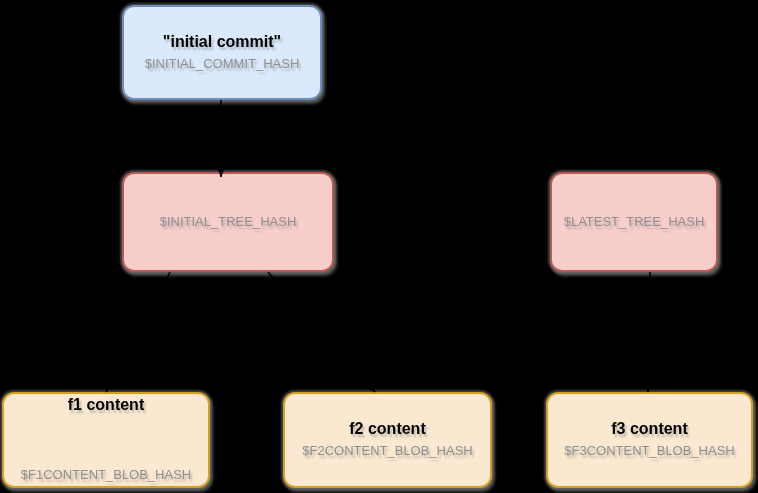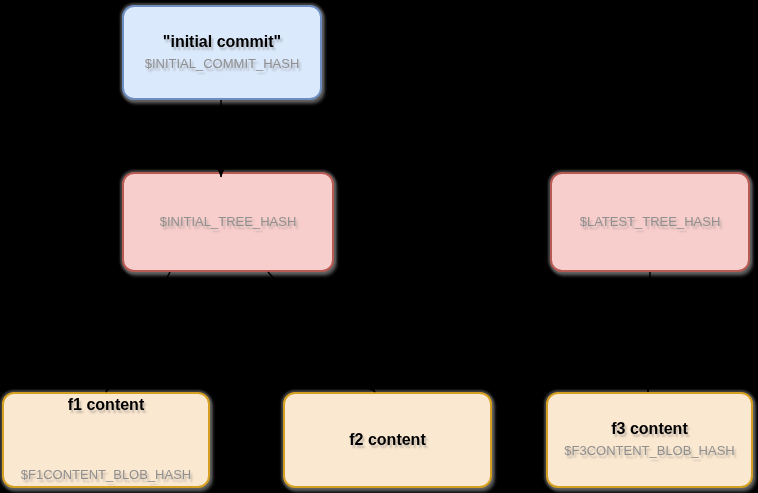--- a/index.html
+++ b/index.html
@@ -24,21 +24,21 @@
   .node .subtitle{
     font-size:13px;line-height:22px;
     color:var(--hash-color,#8f8f8f);
     text-shadow:2px 3px 2px rgba(120,120,120,.40);
     white-space:nowrap;
   }
   .node.commit{left:122px;top:5px;width:200px;height:95px;
     background:var(--commit-fill,#dbe9fc);border-color:var(--commit-stroke,#6f8ec0);}
   .node.tree-left{left:122px;top:172px;width:212px;height:100px;
     background:var(--tree-fill,#f7cecb);border-color:var(--tree-stroke,#b85a54);}
-  .node.tree-right{left:550px;top:172px;width:200px;height:100px;
+  .node.tree-right{left:550px;top:172px;width:168px;height:100px;
     background:var(--tree-fill,#f7cecb);border-color:var(--tree-stroke,#b85a54);}
   .node.blob-f1{left:2px;top:392px;width:208px;height:96px;
     background:var(--blob-fill,#fbe8d0);border-color:var(--blob-stroke,#d5a021);justify-content:space-between;}
   .node.blob-f2{left:283px;top:392px;width:209px;height:96px;
     background:var(--blob-fill,#fbe8d0);border-color:var(--blob-stroke,#d5a021);}
   .node.blob-f3{left:546px;top:392px;width:207px;height:96px;
     background:var(--blob-fill,#fbe8d0);border-color:var(--blob-stroke,#d5a021);align-items:center;}
   svg.edges{position:absolute;left:0;top:0;z-index:5;pointer-events:none;}
   svg.edges line{stroke:var(--edge-color,#000);stroke-width:1.5;}
 </style>
@@ -60,20 +60,21 @@
     <div class="subtitle">$LATEST_TREE_HASH</div>
   </div>
 
   <div class="node blob-f1">
     <div class="title">f1 content</div>
     <div class="subtitle">$F1CONTENT_BLOB_HASH</div>
   </div>
 
   <div class="node blob-f2">
     <div class="title">f2 content</div>
+    <div class="subtitle">$F2CONTENT_BLOB_HASH</div>
   </div>
 
   <div class="node blob-f3">
     <div class="title">f3 content</div>
     <div class="subtitle">$F3CONTENT_BLOB_HASH</div>
   </div>
 
   <svg class="edges" width="758" height="493" viewBox="0 0 758 493">
     <defs>
       <marker id="arrow" markerUnits="userSpaceOnUse" markerWidth="12" markerHeight="10" refX="11" refY="5" orient="auto">

